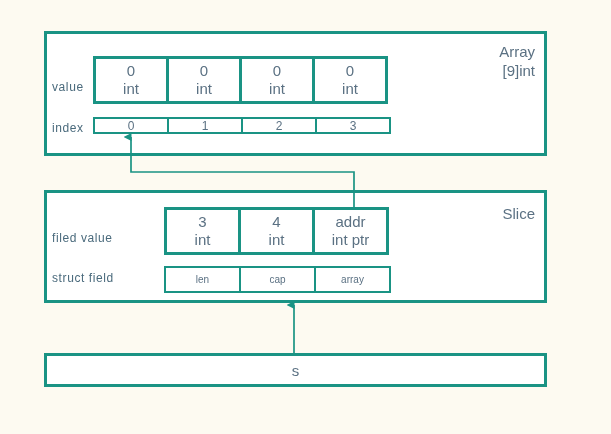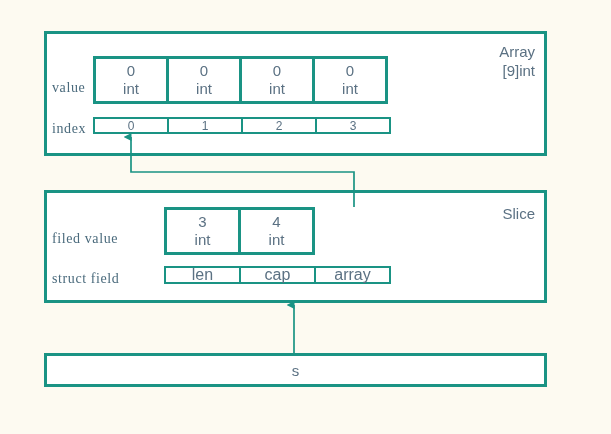--- a/index.html
+++ b/index.html
@@ -54,22 +54,22 @@
     line-height: 19px;
     white-space: nowrap;
   }
   #array-caption { top: 8px; }
   #slice-caption { top: 11px; }
 
   
   .row-label {
     position: absolute;
     color: #4a6a7c;
-    font-family: Liberation Serif, serif;
-    font-size: 14px;
+    font-family: Liberation Sans, sans-serif;
+    font-size: 12px;
     letter-spacing: 0.6px;
     white-space: nowrap;
   }
 
   
   .strip {
     position: absolute;
     display: flex;
   }
   .cell {
@@ -103,22 +103,22 @@
 
   .slice-value-cell {
     width: 77px;
     height: 48px;
     border-width: 3px;
   }
   .slice-value-cell + .slice-value-cell { margin-left: -3px; }
 
   .slice-field-cell {
     width: 77px;
-    height: 18px;
-    font-size: 16px;
+    height: 27px;
+    font-size: 10px;
     line-height: 14px;
   }
 
   .cell .line2 { display: block; }
 
   
   #var-name {
     color: #5b7183;
     font-size: 15px;
   }
@@ -182,20 +182,24 @@
   <div class="row-label" style="left:52px; top:271px;">struct field</div>
 
   <div class="strip" style="left:164px; top:207px;">
     <div class="cell slice-value-cell">
       <span>3</span>
       <span class="line2">int</span>
     </div>
     <div class="cell slice-value-cell">
       <span>4</span>
       <span class="line2">int</span>
+    </div>
+    <div class="cell slice-value-cell">
+      <span>addr</span>
+      <span class="line2">int ptr</span>
     </div>
   </div>
 
   <div class="strip" style="left:164px; top:266px;">
     <div class="cell slice-field-cell">len</div>
     <div class="cell slice-field-cell">cap</div>
     <div class="cell slice-field-cell">array</div>
   </div>
 
   <div class="group-box" id="var-box">

